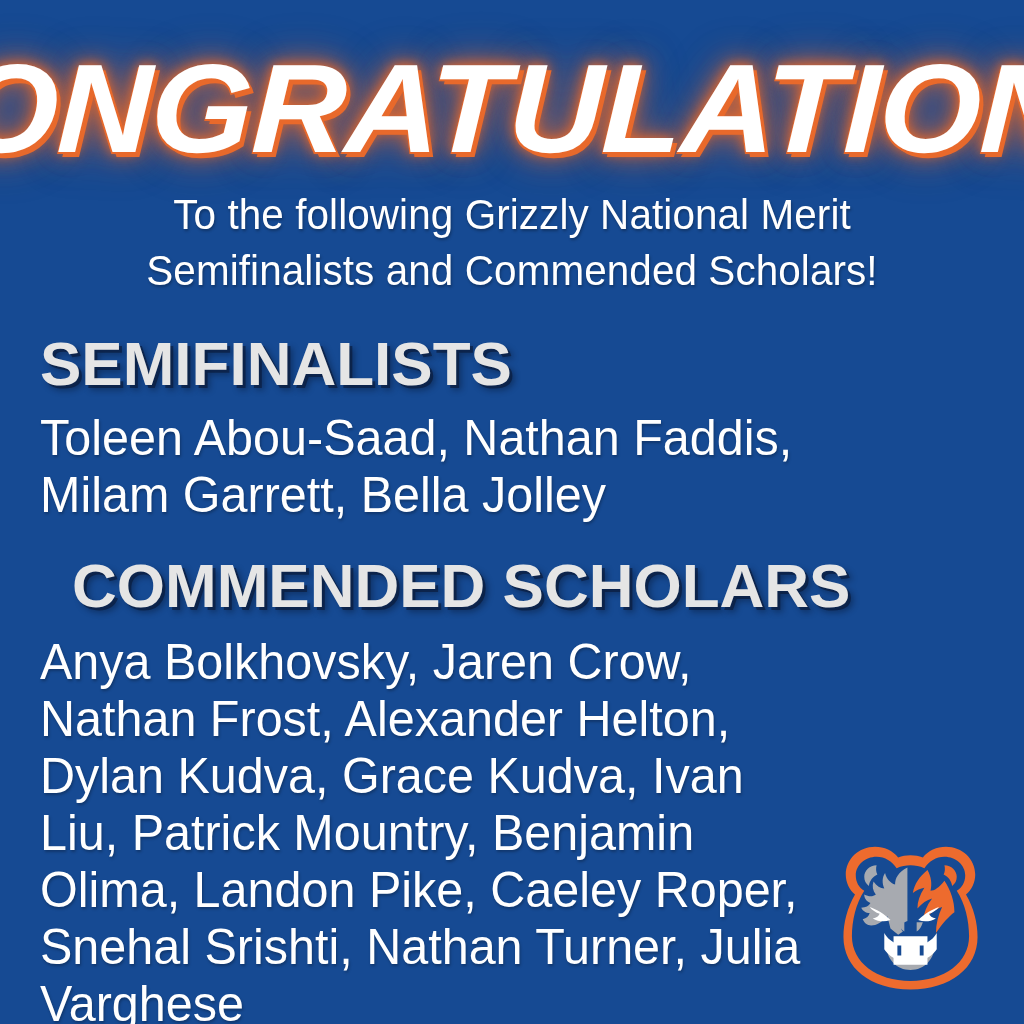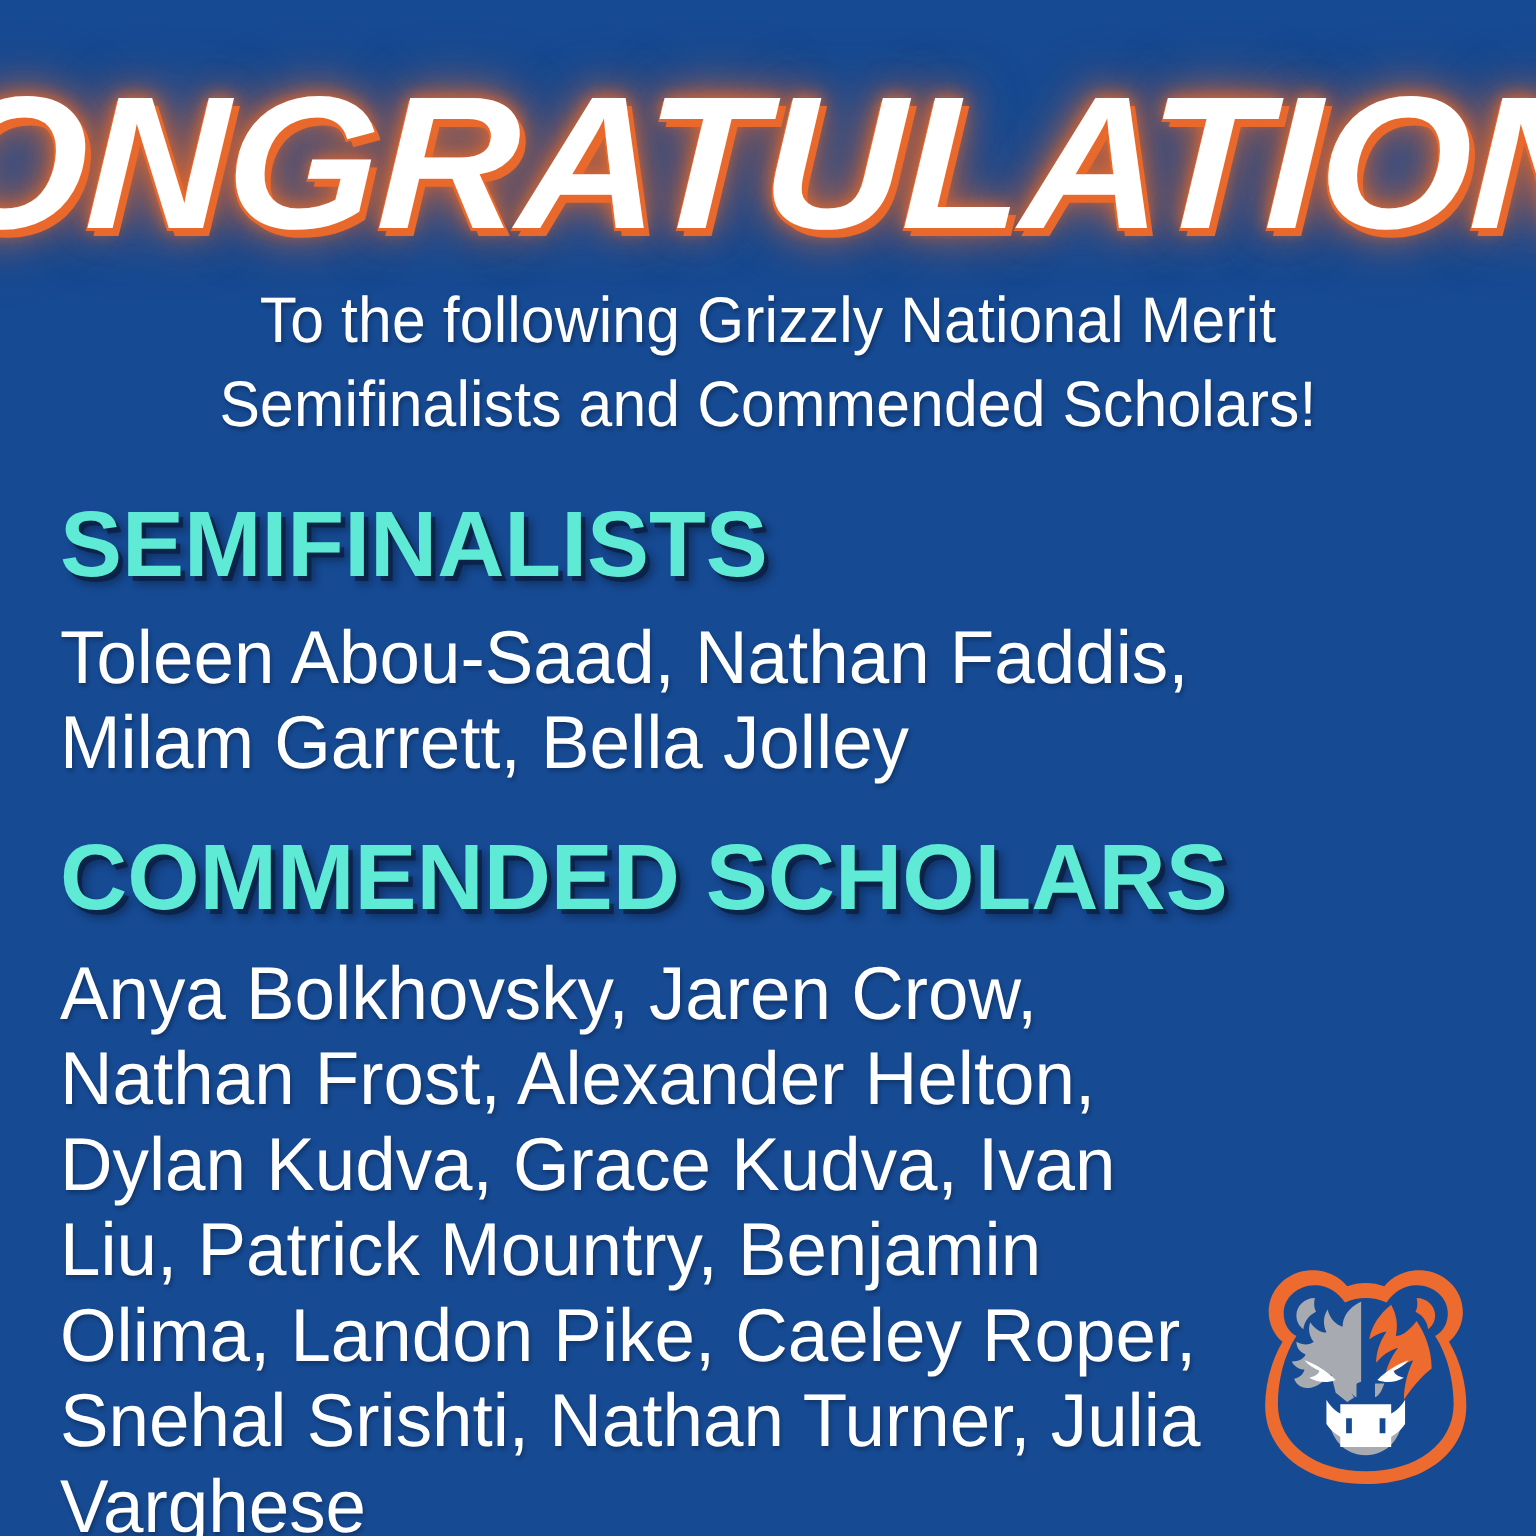--- a/index.html
+++ b/index.html
@@ -78,33 +78,33 @@
     position: absolute;
     left: 40px;
     width: 960px;
   }
   #section-semifinalists { top: 330px; }
   #section-commended     { top: 552px; }
 
   .section-heading {
     display: block;
     white-space: nowrap;
-    color: #5eead4;
+    color: #e5e5e5;
     font-family: "Liberation Sans Narrow", "Liberation Sans", sans-serif;
     font-weight: 700;
     font-size: 62px;
     line-height: 68px;
     letter-spacing: 0px;
     transform-origin: left top;
     text-shadow:
       3px 3px 0 rgba(10,20,45,0.55),
       5px 5px 6px rgba(5,12,30,0.40);
   }
   #heading-semifinalists { transform: scaleX(1.00); }
-  #heading-commended     { transform: scaleX(1.00); }
+  #heading-commended     { transform: scaleX(1.00); margin-left: 32px; }
 
   .name-list {
     display: block;
     color: #FFFFFF;
     font-family: "Liberation Sans Narrow", "Liberation Sans", sans-serif;
     font-weight: 400;
     font-size: 50px;
     line-height: 57px;
     letter-spacing: 0px;
     text-shadow: 1px 2px 3px rgba(0,0,0,0.28);

